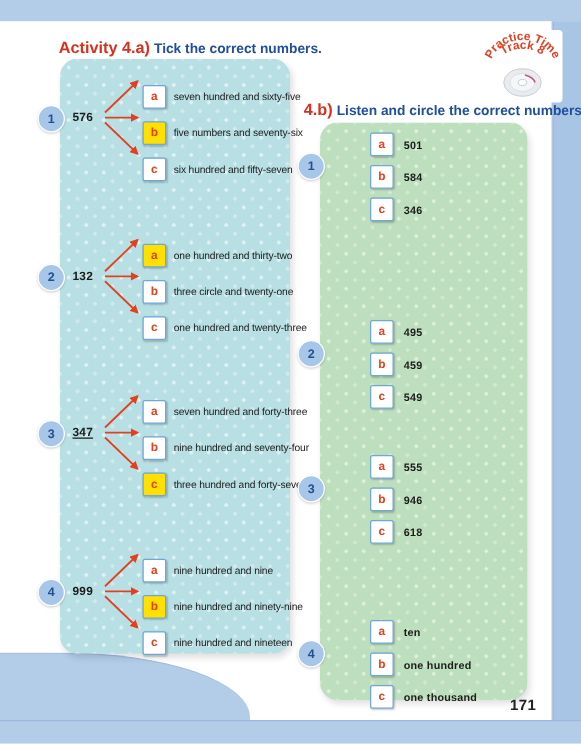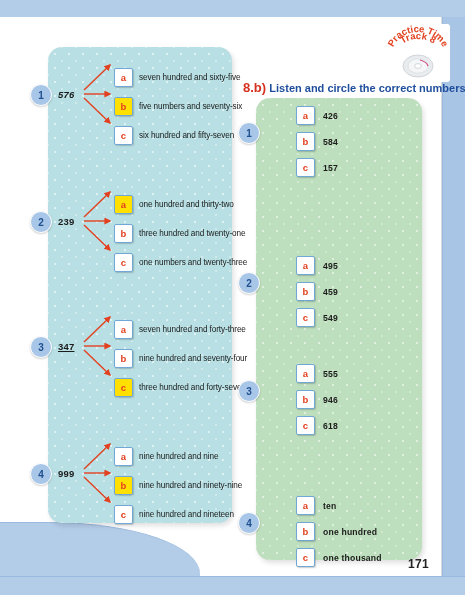--- a/index.html
+++ b/index.html
@@ -205,31 +205,35 @@
 
 <div class="page">
 
   <div class="band-top"></div>
   <div class="page-sheet"></div>
   <div class="sheet-shadow"></div>
   <div class="band-right"></div>
   <div class="wave"></div>
   <div class="band-bottom"></div>
 
+  <div class="heading" id="heading-a">
+    <span class="act-num">Activity 4.a)</span>
+    <span class="act-text">Tick the correct numbers.</span>
+  </div>
   <div class="heading" id="heading-b">
-    <span class="act-num">8.b)</span>
+    <span class="act-num">4.b)</span>
     <span class="act-text">Listen and circle the correct numbers.</span>
   </div>
 
   <div class="panel panel-blue"></div>
   <div class="panel panel-green"></div>
 
   <div id="activity-a-content">
       <div class="q-circle" style="left: 30px; top: 84px;">1</div>
-      <div class="a-number" style="left: 58px; top: 89px; font-style: italic;">576</div>
+      <div class="a-number" style="left: 58px; top: 89px;">576</div>
       <svg width="36" height="80" viewBox="0 0 36 80" style="position: absolute; left: 80px; top: 54px;">
         <defs>
           <marker id="ah0" markerWidth="5" markerHeight="5" refX="4" refY="2.5" orient="auto">
             <path d="M0,0 L5,2.5 L0,5 z" fill="#e2401f"></path>
           </marker>
         </defs>
         <line x1="4" y1="36" x2="30" y2="11" stroke="#e2401f" stroke-width="1.4" marker-end="url(#ah0)"></line>
         <line x1="4" y1="40" x2="30" y2="40" stroke="#e2401f" stroke-width="1.4" marker-end="url(#ah0)"></line>
         <line x1="4" y1="44" x2="30" y2="69" stroke="#e2401f" stroke-width="1.4" marker-end="url(#ah0)"></line>
       </svg>
@@ -239,42 +243,42 @@
       </div>
       <div class="opt-row" style="left: 114px; top: 97px;">
         <div class="letter-box marked">b</div>
         <div class="opt-text">five numbers and seventy-six</div>
       </div>
       <div class="opt-row" style="left: 114px; top: 126px;">
         <div class="letter-box">c</div>
         <div class="opt-text">six hundred and fifty-seven</div>
       </div>
       <div class="q-circle" style="left: 30px; top: 211px;">2</div>
-      <div class="a-number" style="left: 58px; top: 216px;">239</div>
+      <div class="a-number" style="left: 58px; top: 216px;">132</div>
       <svg width="36" height="80" viewBox="0 0 36 80" style="position: absolute; left: 80px; top: 181px;">
         <defs>
           <marker id="ah1" markerWidth="5" markerHeight="5" refX="4" refY="2.5" orient="auto">
             <path d="M0,0 L5,2.5 L0,5 z" fill="#e2401f"></path>
           </marker>
         </defs>
         <line x1="4" y1="36" x2="30" y2="11" stroke="#e2401f" stroke-width="1.4" marker-end="url(#ah1)"></line>
         <line x1="4" y1="40" x2="30" y2="40" stroke="#e2401f" stroke-width="1.4" marker-end="url(#ah1)"></line>
         <line x1="4" y1="44" x2="30" y2="69" stroke="#e2401f" stroke-width="1.4" marker-end="url(#ah1)"></line>
       </svg>
       <div class="opt-row" style="left: 114px; top: 195px;">
         <div class="letter-box marked">a</div>
         <div class="opt-text">one hundred and thirty-two</div>
       </div>
       <div class="opt-row" style="left: 114px; top: 224px;">
         <div class="letter-box">b</div>
-        <div class="opt-text">three hundred and twenty-one</div>
+        <div class="opt-text">three circle and twenty-one</div>
       </div>
       <div class="opt-row" style="left: 114px; top: 253px;">
         <div class="letter-box">c</div>
-        <div class="opt-text">one numbers and twenty-three</div>
+        <div class="opt-text">one hundred and twenty-three</div>
       </div>
       <div class="q-circle" style="left: 30px; top: 336px;">3</div>
       <div class="a-number" style="left: 58px; top: 341px; text-decoration: underline;">347</div>
       <svg width="36" height="80" viewBox="0 0 36 80" style="position: absolute; left: 80px; top: 306px;">
         <defs>
           <marker id="ah2" markerWidth="5" markerHeight="5" refX="4" refY="2.5" orient="auto">
             <path d="M0,0 L5,2.5 L0,5 z" fill="#e2401f"></path>
           </marker>
         </defs>
         <line x1="4" y1="36" x2="30" y2="11" stroke="#e2401f" stroke-width="1.4" marker-end="url(#ah2)"></line>
@@ -315,29 +319,29 @@
       </div>
       <div class="opt-row" style="left: 114px; top: 505px;">
         <div class="letter-box">c</div>
         <div class="opt-text">nine hundred and nineteen</div>
       </div>
     </div>
   <div id="activity-b-content">
       <div class="q-circle" style="left: 238px; top: 122px;">1</div>
       <div class="b-row" style="left: 296px; top: 106px;">
         <div class="letter-box">a</div>
-        <div class="b-text">426</div>
+        <div class="b-text">501</div>
       </div>
       <div class="b-row" style="left: 296px; top: 132px;">
         <div class="letter-box">b</div>
         <div class="b-text">584</div>
       </div>
       <div class="b-row" style="left: 296px; top: 158px;">
         <div class="letter-box">c</div>
-        <div class="b-text">157</div>
+        <div class="b-text">346</div>
       </div>
       <div class="q-circle" style="left: 238px; top: 272px;">2</div>
       <div class="b-row" style="left: 296px; top: 256px;">
         <div class="letter-box">a</div>
         <div class="b-text">495</div>
       </div>
       <div class="b-row" style="left: 296px; top: 282px;">
         <div class="letter-box">b</div>
         <div class="b-text">459</div>
       </div>

